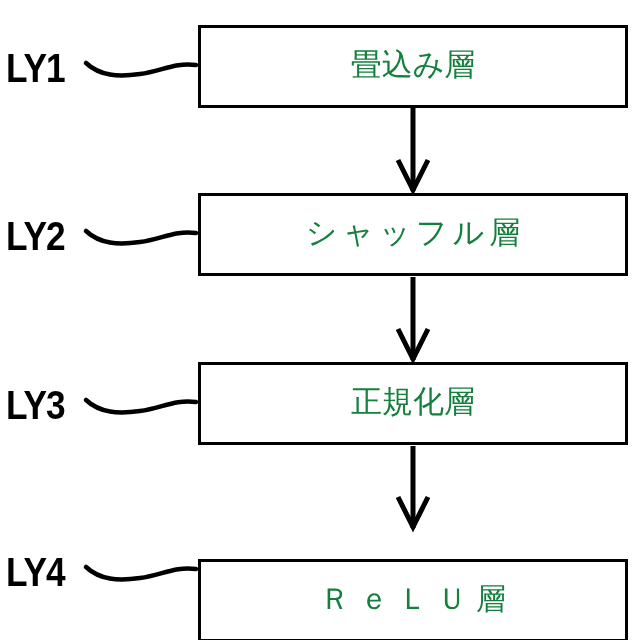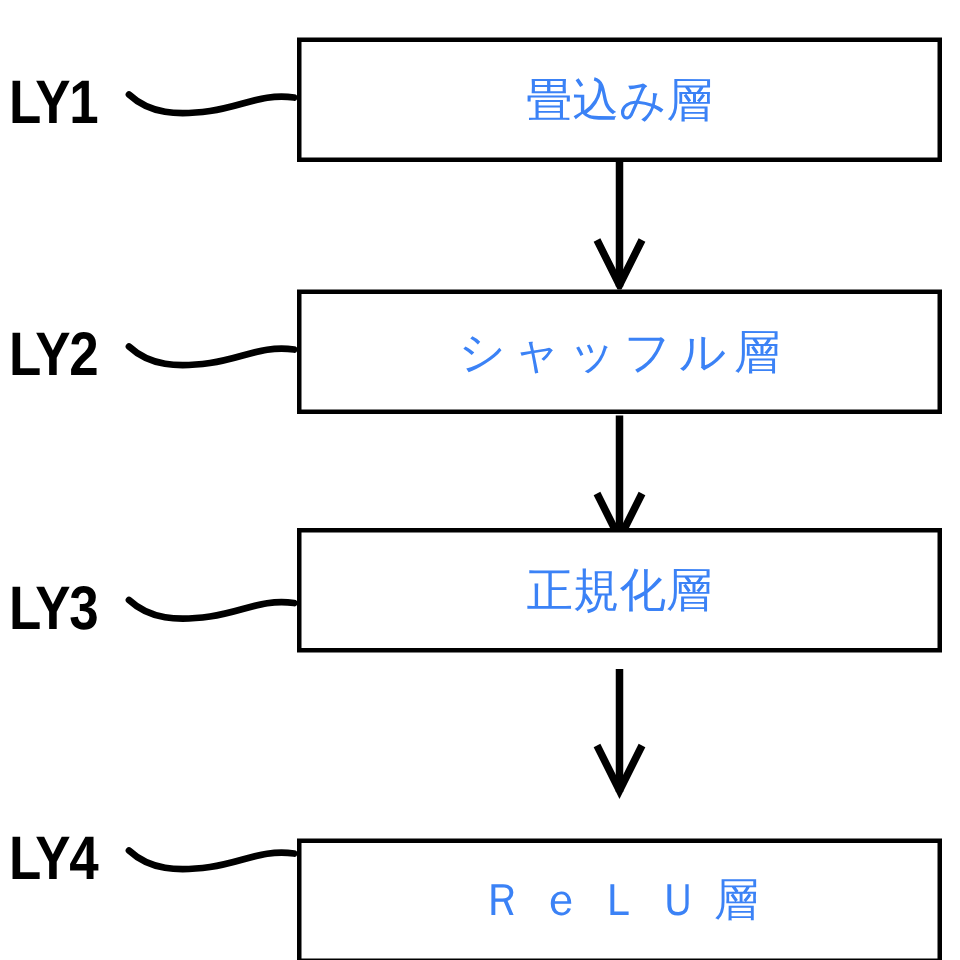--- a/index.html
+++ b/index.html
@@ -28,24 +28,24 @@
     width: 430px;
     height: 83px;
     border: 3px solid #000000;
     box-sizing: border-box;
     background: #ffffff;
     display: flex;
     align-items: center;
     justify-content: center;
   }
   .layer-label {
-    font-family: Liberation Serif, serif;
+    font-family: Liberation Mono, monospace;
     font-size: 31px;
     line-height: 1;
-    color: #3b82f6;
+    color: #15803d;
     white-space: nowrap;
     font-weight: 400;
   }
   .layer-label.spaced {
     letter-spacing: 5px;
     text-indent: 5px;
   }
   .layer-label.relu {
     letter-spacing: 9px;
     text-indent: 9px;
@@ -60,21 +60,21 @@
     font-weight: bold;
     font-size: 41px;
     line-height: 1;
     letter-spacing: -1px;
     color: #000000;
     transform: scaleX(0.86);
     transform-origin: left center;
   }
   #box-1 { top: 25px; }
   #box-2 { top: 193px; justify-content: center; }
-  #box-3 { top: 352px; }
+  #box-3 { top: 362px; }
   #box-4 { top: 559px; }
   #tag-1 { top: 48px; }
   #tag-2 { top: 216px; }
   #tag-3 { top: 385px; }
   #tag-4 { top: 552px; }
 </style>
 </head>
 <body>
 
 <div id="canvas">

